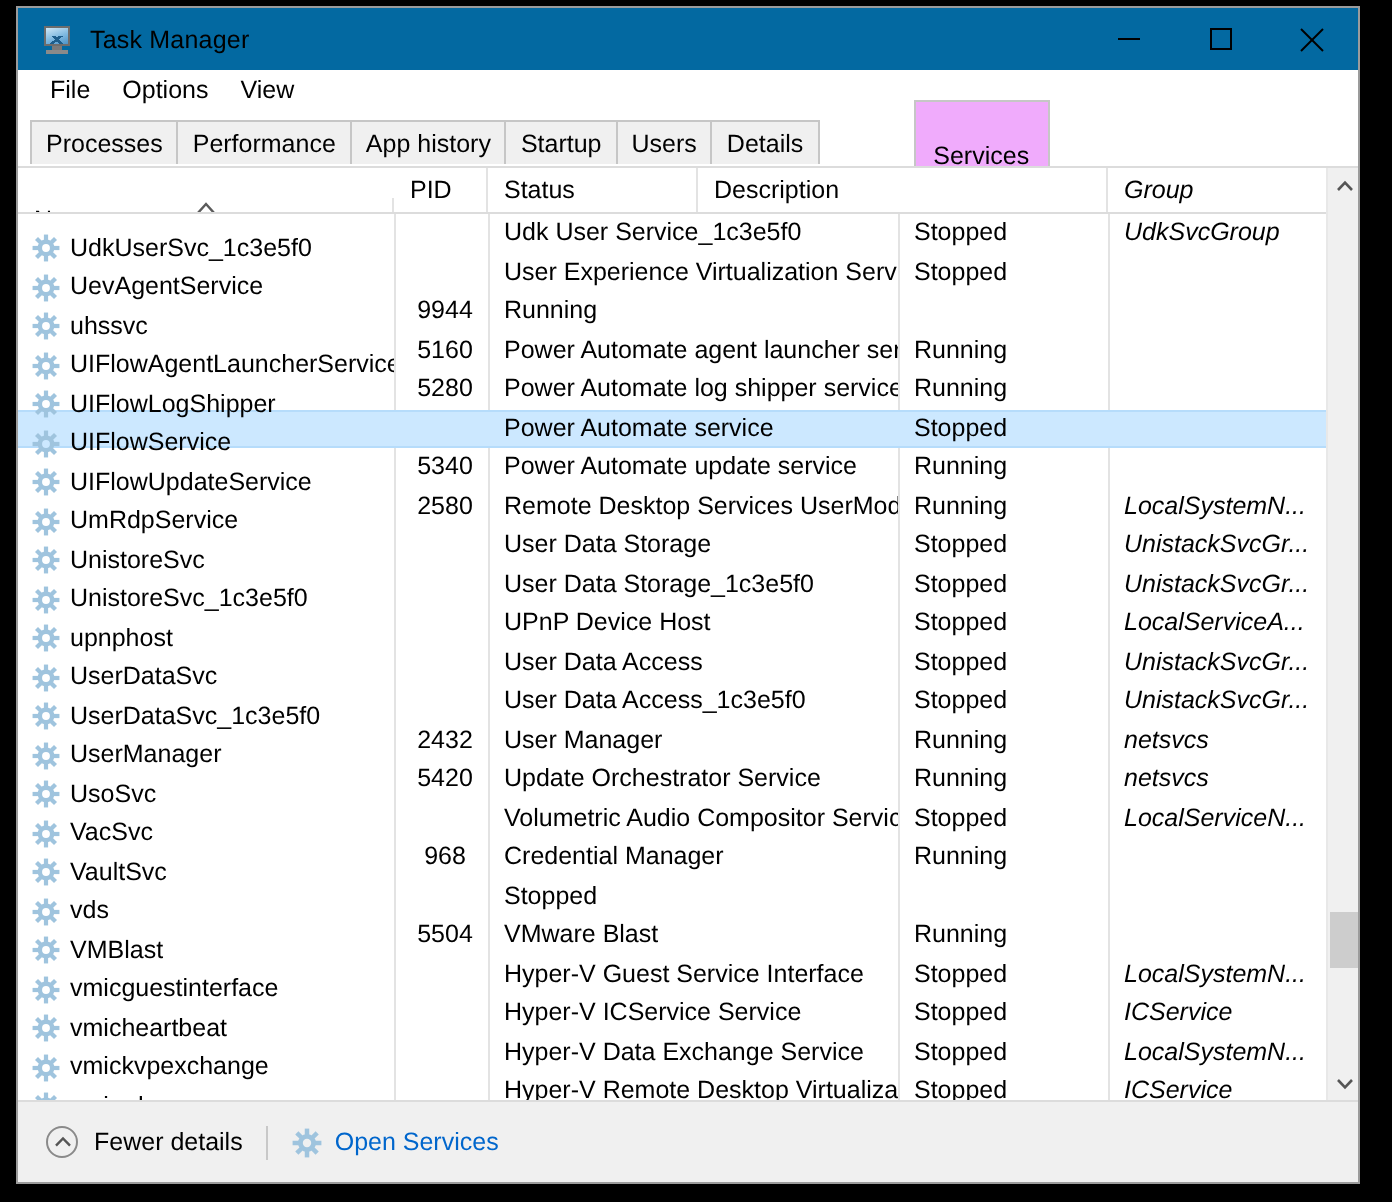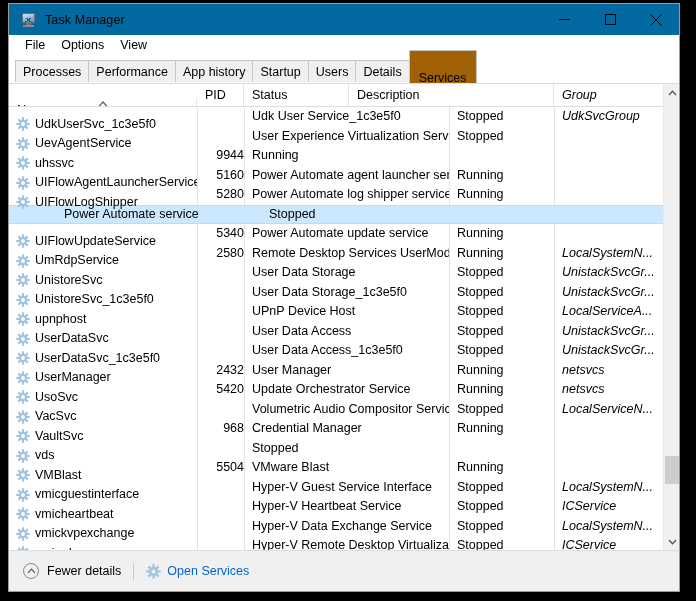--- a/index.html
+++ b/index.html
@@ -143,26 +143,27 @@
     padding: 0 7px;
     border: 1px solid #c6c6c6;
     border-bottom: none;
     background: #f0f0f0;
     margin-right: -1px;
     box-sizing: border-box;
     position: relative;
     white-space: nowrap;
   }
   .tab.active {
-    background: #a16207;
+    background: #f0abfc;
     height: 24px;
     line-height: 23px;
     z-index: 3;
     border-color: #c6c6c6;
     padding: 16px 9px;
+    margin-left: 48px;
   }
   #tab-filler {
     flex: 1;
     height: 23px;
     border-bottom: 1px solid #c6c6c6;
     box-sizing: border-box;
   }
 
   
   #listarea {
@@ -230,21 +231,21 @@
     white-space: nowrap;
     overflow: hidden;
     text-overflow: clip;
   }
   .cell.name {
     display: flex;
     align-items: center;
     gap: 5px;
     padding-left: 7px;
   }
-  .cell.pid { text-align: right; padding-left: 4px; }
+  .cell.pid { text-align: center; padding-left: 4px; }
 
   
   .c-name   { width: 188px; margin-top: 15px; }
   .c-pid    { width: 47px;  }
   .c-desc   { width: 205px; }
   .c-status { width: 105px; }
   .c-group  { width: 105px; font-style: italic; }
 
   
   .gear {
@@ -508,20 +509,35 @@
                   <circle cx="7" cy="7" r="1.9600000000000002" fill="#ffffff"></circle>
                 </svg></span>
               <span>UIFlowLogShipper</span>
             </div>
             <div class="cell pid c-pid">5280</div>
             <div class="cell c-desc">Power Automate log shipper service</div>
             <div class="cell c-status">Running</div>
             <div class="cell c-group"></div>
           </div>
           <div class="row selected">
+            <div class="cell name c-name">
+              <span class="gear"><svg width="14" height="14" viewBox="0 0 14 14">
+                  <rect x="5.95" y="0.28" width="2.1" height="3.08" fill="#9fc4de" transform="rotate(0 7 7)"></rect>
+                  <rect x="5.95" y="0.28" width="2.1" height="3.08" fill="#9fc4de" transform="rotate(45 7 7)"></rect>
+                  <rect x="5.95" y="0.28" width="2.1" height="3.08" fill="#9fc4de" transform="rotate(90 7 7)"></rect>
+                  <rect x="5.95" y="0.28" width="2.1" height="3.08" fill="#9fc4de" transform="rotate(135 7 7)"></rect>
+                  <rect x="5.95" y="0.28" width="2.1" height="3.08" fill="#9fc4de" transform="rotate(180 7 7)"></rect>
+                  <rect x="5.95" y="0.28" width="2.1" height="3.08" fill="#9fc4de" transform="rotate(225 7 7)"></rect>
+                  <rect x="5.95" y="0.28" width="2.1" height="3.08" fill="#9fc4de" transform="rotate(270 7 7)"></rect>
+                  <rect x="5.95" y="0.28" width="2.1" height="3.08" fill="#9fc4de" transform="rotate(315 7 7)"></rect>
+                  <circle cx="7" cy="7" r="4.2" fill="#9fc4de"></circle>
+                  <circle cx="7" cy="7" r="1.9600000000000002" fill="#cce8ff"></circle>
+                </svg></span>
+              <span>UIFlowService</span>
+            </div>
             <div class="cell pid c-pid"></div>
             <div class="cell c-desc">Power Automate service</div>
             <div class="cell c-status">Stopped</div>
             <div class="cell c-group"></div>
           </div>
           <div class="row">
             <div class="cell name c-name">
               <span class="gear"><svg width="14" height="14" viewBox="0 0 14 14">
                   <rect x="5.95" y="0.28" width="2.1" height="3.08" fill="#9fc4de" transform="rotate(0 7 7)"></rect>
                   <rect x="5.95" y="0.28" width="2.1" height="3.08" fill="#9fc4de" transform="rotate(45 7 7)"></rect>
@@ -823,21 +839,21 @@
                   <rect x="5.95" y="0.28" width="2.1" height="3.08" fill="#9fc4de" transform="rotate(180 7 7)"></rect>
                   <rect x="5.95" y="0.28" width="2.1" height="3.08" fill="#9fc4de" transform="rotate(225 7 7)"></rect>
                   <rect x="5.95" y="0.28" width="2.1" height="3.08" fill="#9fc4de" transform="rotate(270 7 7)"></rect>
                   <rect x="5.95" y="0.28" width="2.1" height="3.08" fill="#9fc4de" transform="rotate(315 7 7)"></rect>
                   <circle cx="7" cy="7" r="4.2" fill="#9fc4de"></circle>
                   <circle cx="7" cy="7" r="1.9600000000000002" fill="#ffffff"></circle>
                 </svg></span>
               <span>vmicheartbeat</span>
             </div>
             <div class="cell pid c-pid"></div>
-            <div class="cell c-desc">Hyper-V Heartbeat Service</div>
+            <div class="cell c-desc">Hyper-V ICService Service</div>
             <div class="cell c-status">Stopped</div>
             <div class="cell c-group">ICService</div>
           </div>
           <div class="row">
             <div class="cell name c-name">
               <span class="gear"><svg width="14" height="14" viewBox="0 0 14 14">
                   <rect x="5.95" y="0.28" width="2.1" height="3.08" fill="#9fc4de" transform="rotate(0 7 7)"></rect>
                   <rect x="5.95" y="0.28" width="2.1" height="3.08" fill="#9fc4de" transform="rotate(45 7 7)"></rect>
                   <rect x="5.95" y="0.28" width="2.1" height="3.08" fill="#9fc4de" transform="rotate(90 7 7)"></rect>
                   <rect x="5.95" y="0.28" width="2.1" height="3.08" fill="#9fc4de" transform="rotate(135 7 7)"></rect>

